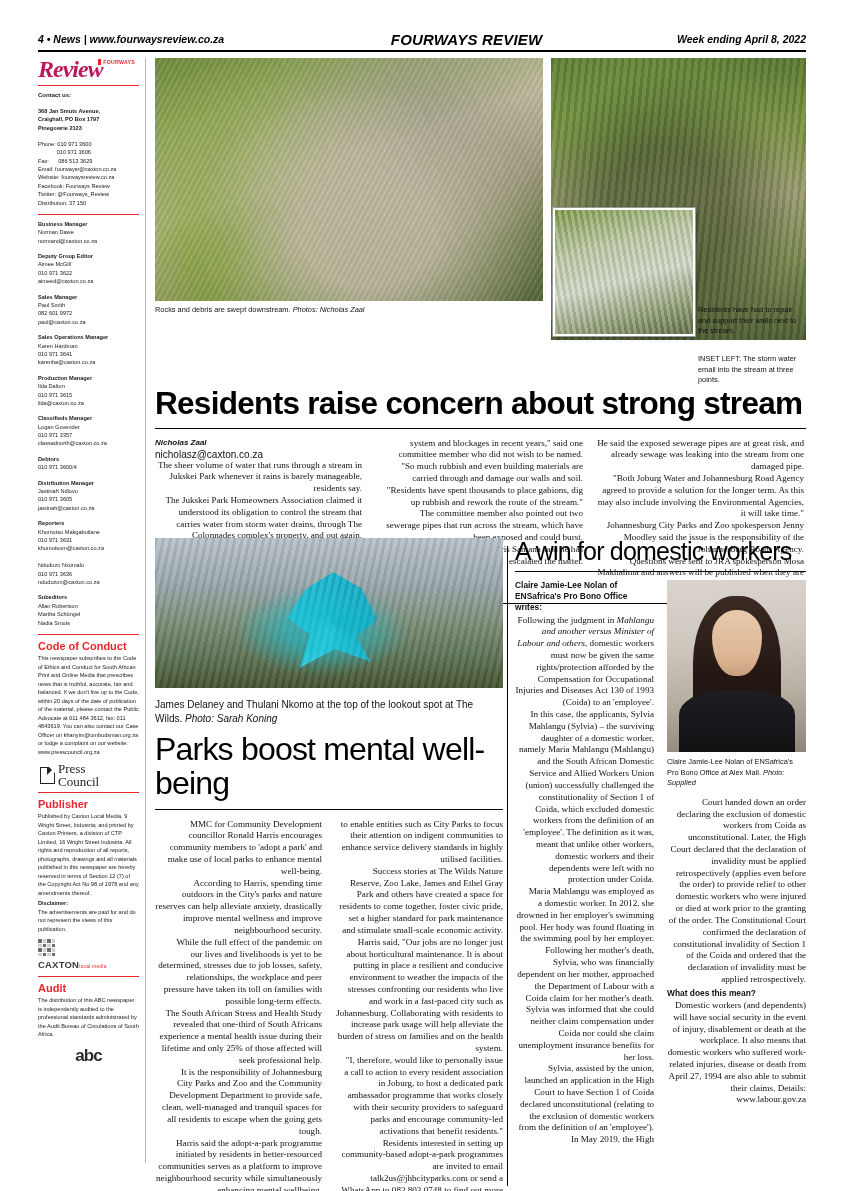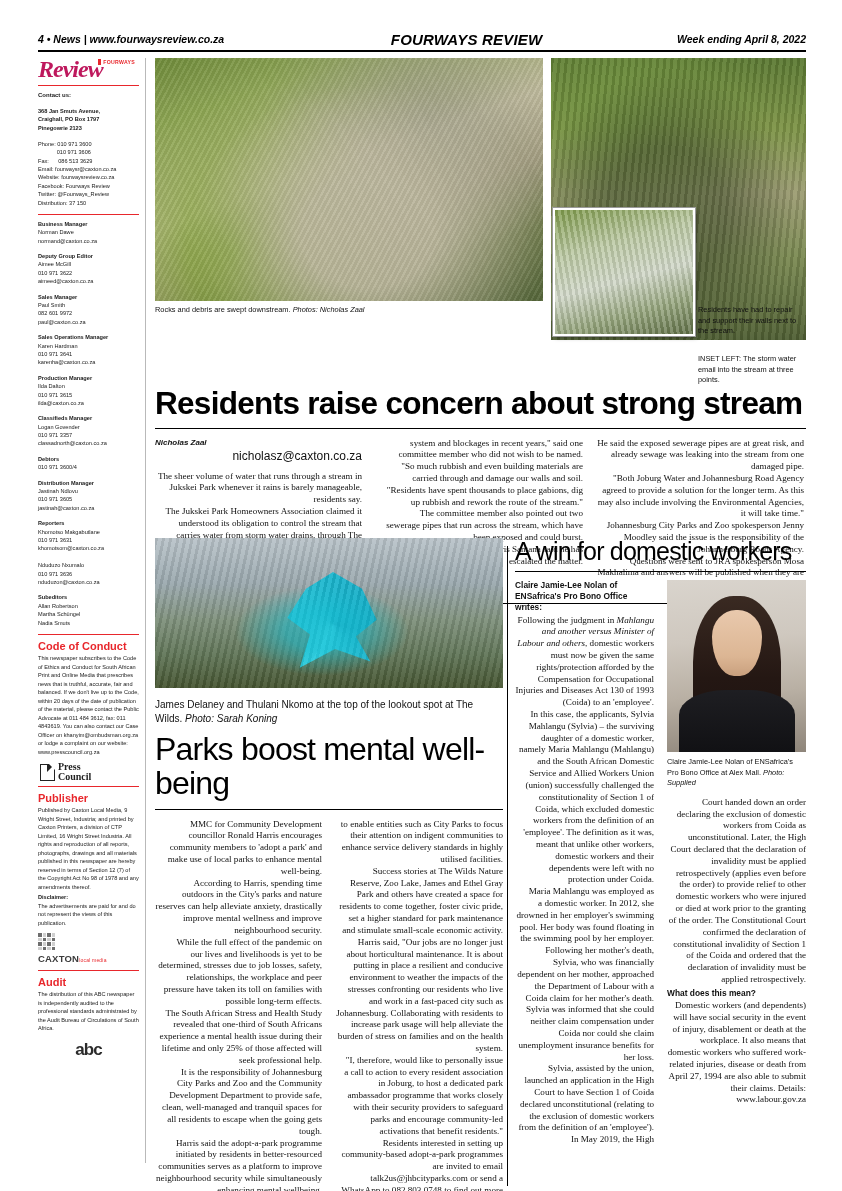--- a/index.html
+++ b/index.html
@@ -75,21 +75,21 @@
     width: 15px; height: 17px; border: 1.4px solid #222; position: relative; background:#fff;
   }
   .pc-mark::after{
     content:""; position:absolute; right:-1.4px; top:-1.4px;
     border-left: 7px solid transparent; border-top: 7px solid #fff;
   }
   .pc-mark::before{
     content:""; position:absolute; right:0px; top:0px;
     border-left: 7px solid #222; border-bottom: 7px solid transparent;
   }
-  .pc-text { font-family:"Liberation Serif", serif; font-size: 10px; line-height:1.0; color:#222;font-weight:bold; }
+  .pc-text { font-family:"Liberation Serif", serif; font-size: 13px; line-height:1.0; color:#222; }
 
   .caxton-row { margin-top: 6px; }
   .caxton-sq {
     width: 17px; height: 17px; background:#fff; border:0px; position:relative;
     display:grid; grid-template-columns: repeat(4,1fr); grid-template-rows:repeat(4,1fr); gap:1px;
     margin-bottom:2px;
   }
   .caxton-sq i { background:#cfcfcf; display:block; }
   .caxton-sq i.d { background:#6e6e6e; }
   .caxton-word { font-family:"Liberation Sans", sans-serif; font-size: 9.5px; letter-spacing:.2px; color:#3b3b3b;}
@@ -158,21 +158,21 @@
   
   .headline1 {
     font-family:"Liberation Sans", sans-serif;
     font-weight: bold; font-size: 31.5px; line-height: 1.0;
     letter-spacing: -.7px; margin-top: 68px; color:#000;
   }
   .hl-rule { border-top: 0.9px solid #000; margin: 8px 0 9px 0; }
 
   
   .byline { font-family:"Liberation Sans", sans-serif; font-weight:bold; font-style: italic; font-size: 8px; }
-  .byline-mail { font-family:"Liberation Sans", sans-serif; font-size: 12px; margin-top:2px; margin-bottom: 8px; text-align: right;}
+  .byline-mail { font-family:"Liberation Sans", sans-serif; font-size: 10px; margin-top:2px; margin-bottom: 0;}
 
   .cols3 { display:flex; gap: 14px; }
   .cols3 > div { width: 207px; }
   p.body {
     font-family:"Liberation Serif", serif;
     font-size: 9.1px; line-height: 1.30; margin: 0; text-align: right;
   }
   p.body + p.body { text-indent: 9px; }
 
   .sep-rule { border-top: 0.9px solid #000; margin: 12px 0 0 0; }

